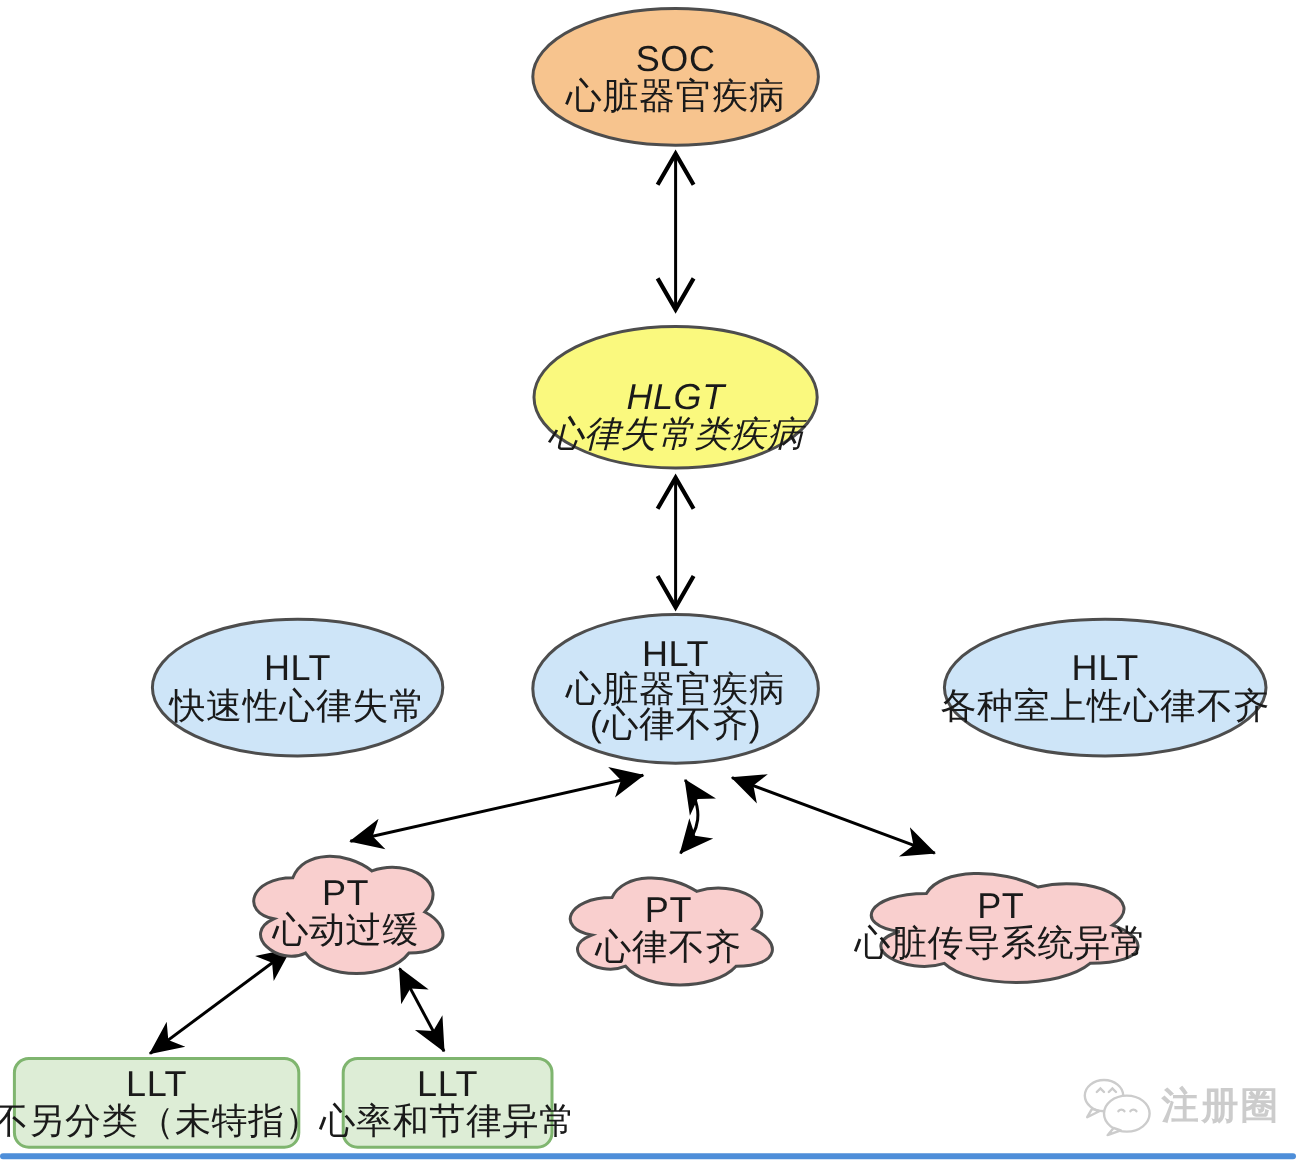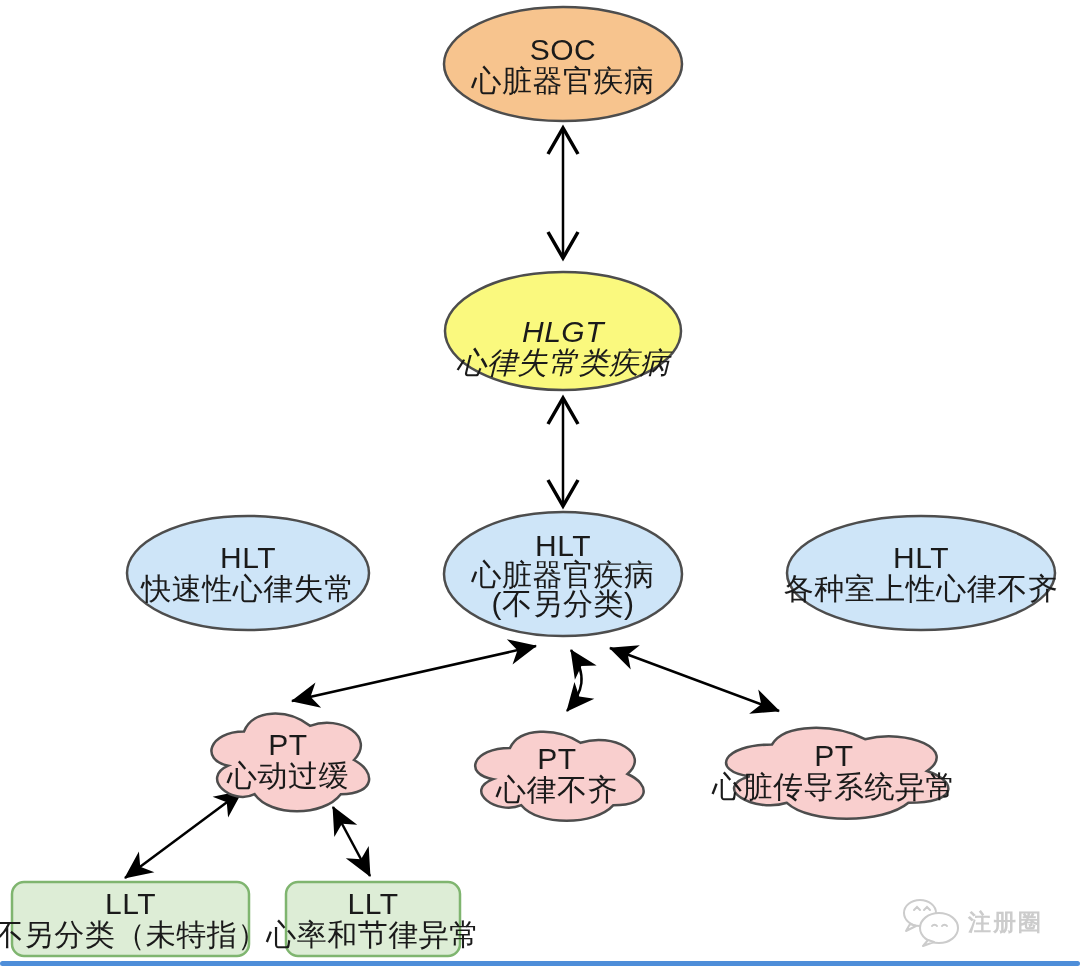--- a/index.html
+++ b/index.html
@@ -12,21 +12,21 @@
     position:absolute;display:flex;flex-direction:column;align-items:center;
     justify-content:center;text-align:center;color:#1a1a1a;
     font-size:30px;line-height:31px;letter-spacing:0.5px;
   }
   .node-label span{display:block;white-space:nowrap;}
   .watermark{
     position:absolute;left:898px;top:896px;width:180px;height:52px;
     display:flex;align-items:center;gap:6px;
   }
   .watermark-text{
-    font-size:23px;font-weight:bold;color:#cccccc;letter-spacing:2px;
+    font-size:31px;font-weight:bold;color:#cccccc;letter-spacing:2px;
     text-shadow:1px 1px 0 #ffffff;
   }
   .bottom-bar{
     position:absolute;left:0;top:961px;width:1080px;height:5px;
     background:#4E8ED9;border-radius:3px;
   }
 </style>
 </head>
 <body>
 
@@ -83,21 +83,21 @@
   </div>
 
   <div class="node-label" style="left:127px;top:518px;width:242px;height:110px;">
     <span>HLT</span>
     <span>快速性心律失常</span>
   </div>
 
   <div class="node-label" style="left:444px;top:514px;width:238px;height:120px;line-height:29px;">
     <span>HLT</span>
     <span>心脏器官疾病</span>
-    <span>(不另分类)</span>
+    <span>(心律不齐)</span>
   </div>
 
   <div class="node-label" style="left:787px;top:518px;width:268px;height:110px;">
     <span>HLT</span>
     <span>各种室上性心律不齐</span>
   </div>
 
   <div class="node-label" style="left:200px;top:708px;width:176px;height:104px;">
     <span>PT</span>
     <span>心动过缓</span>

